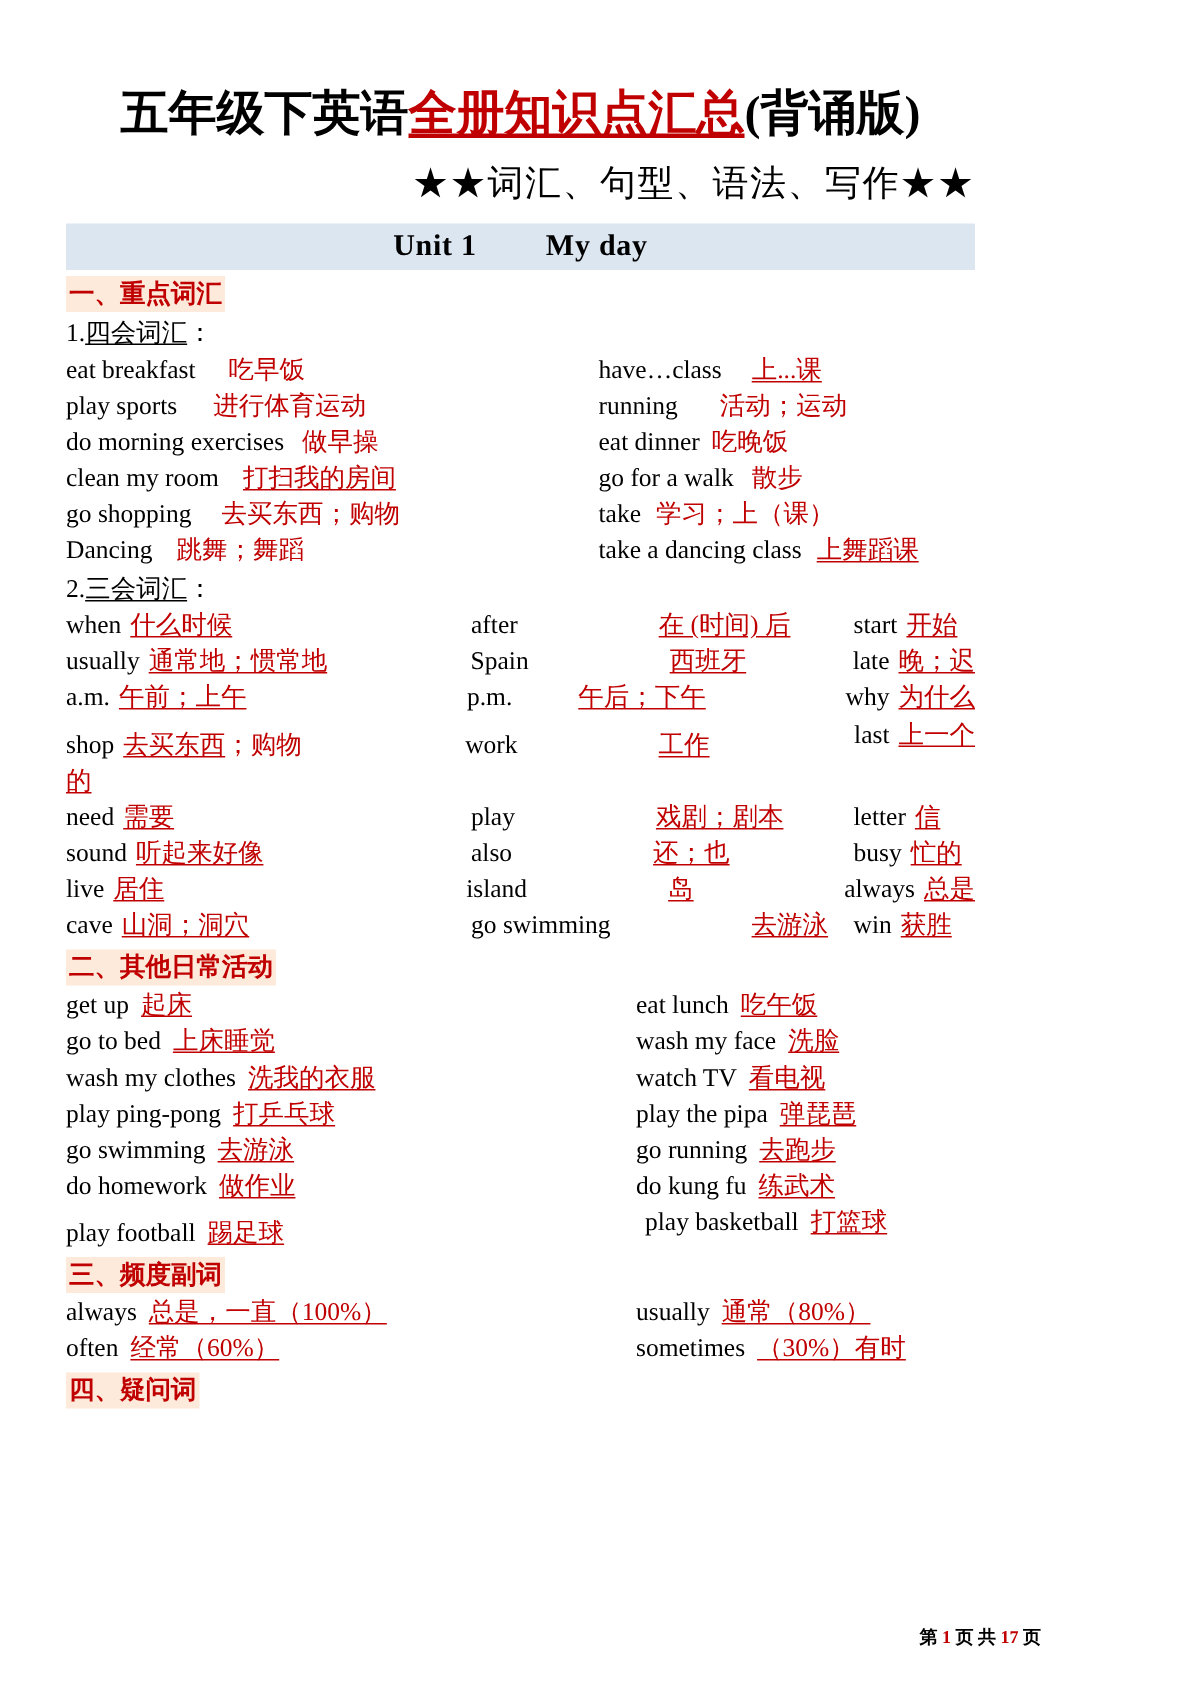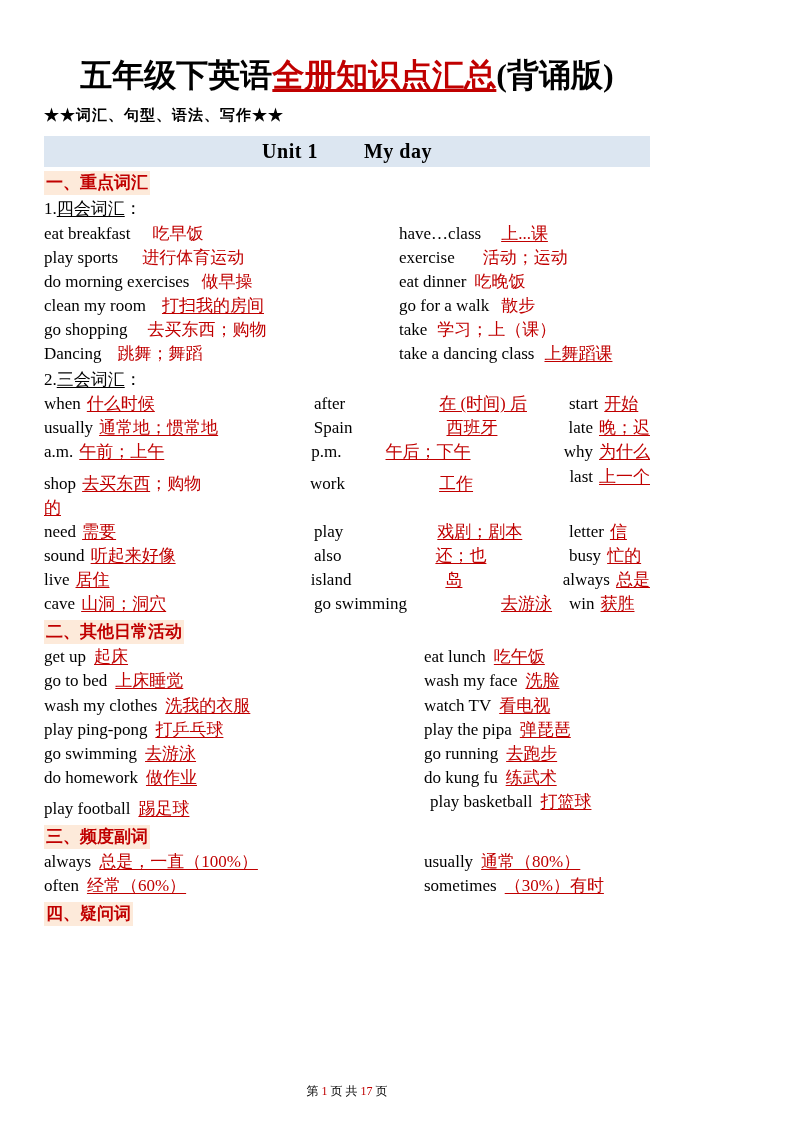--- a/index.html
+++ b/index.html
@@ -33,23 +33,23 @@
     white-space: nowrap;
   }
   .title .black { color: #000; }
   .title .red-u {
     color: #c00000;
     text-decoration: underline;
     text-decoration-color: #c00000;
     text-underline-offset: 3px;
   }
   .subtitle {
-    text-align: left;
-    font-size: 15px;
-    font-weight: bold;
+    text-align: right;
+    font-size: 24px;
+    font-weight: normal;
     margin-top: 12px;
     letter-spacing: 1px;
   }
   
   .unit-banner {
     margin-top: 11px;
     background: #dce6f1;
     height: 31px;
     display: flex;
     align-items: center;
@@ -108,23 +108,23 @@
   .act .b { flex: 1; display: flex; }
 
   
   .adv .a { width: 380px; display: flex; }
   .adv .b { flex: 1; display: flex; }
 
   .footer {
     position: absolute;
     left: 0; right: 0;
     bottom: 22px;
-    text-align: center;
+    text-align: right;
     font-size: 12px;
-    font-weight: normal;
+    font-weight: bold;
     color: #000;
   }
   .footer .num { color: #c00000; }
 </style>
 </head>
 <body>
 
 <div class="page">
 
   <div class="title">
@@ -157,21 +157,21 @@
           <span class="cn ul">上...课</span>
         </div>
     </div>
     <div class="row">
       <div class="col-a">
           <span class="en">play sports</span>
           <span class="sp" style="width:24px"></span>
           <span class="cn">进行体育运动</span>
         </div>
       <div class="col-b">
-          <span class="en">exercise</span>
+          <span class="en">running</span>
           <span class="sp" style="width:28px"></span>
           <span class="cn">活动；运动</span>
         </div>
     </div>
     <div class="row">
       <div class="col-a">
           <span class="en">do morning exercises</span>
           <span class="sp" style="width:12px"></span>
           <span class="cn">做早操</span>
         </div>

